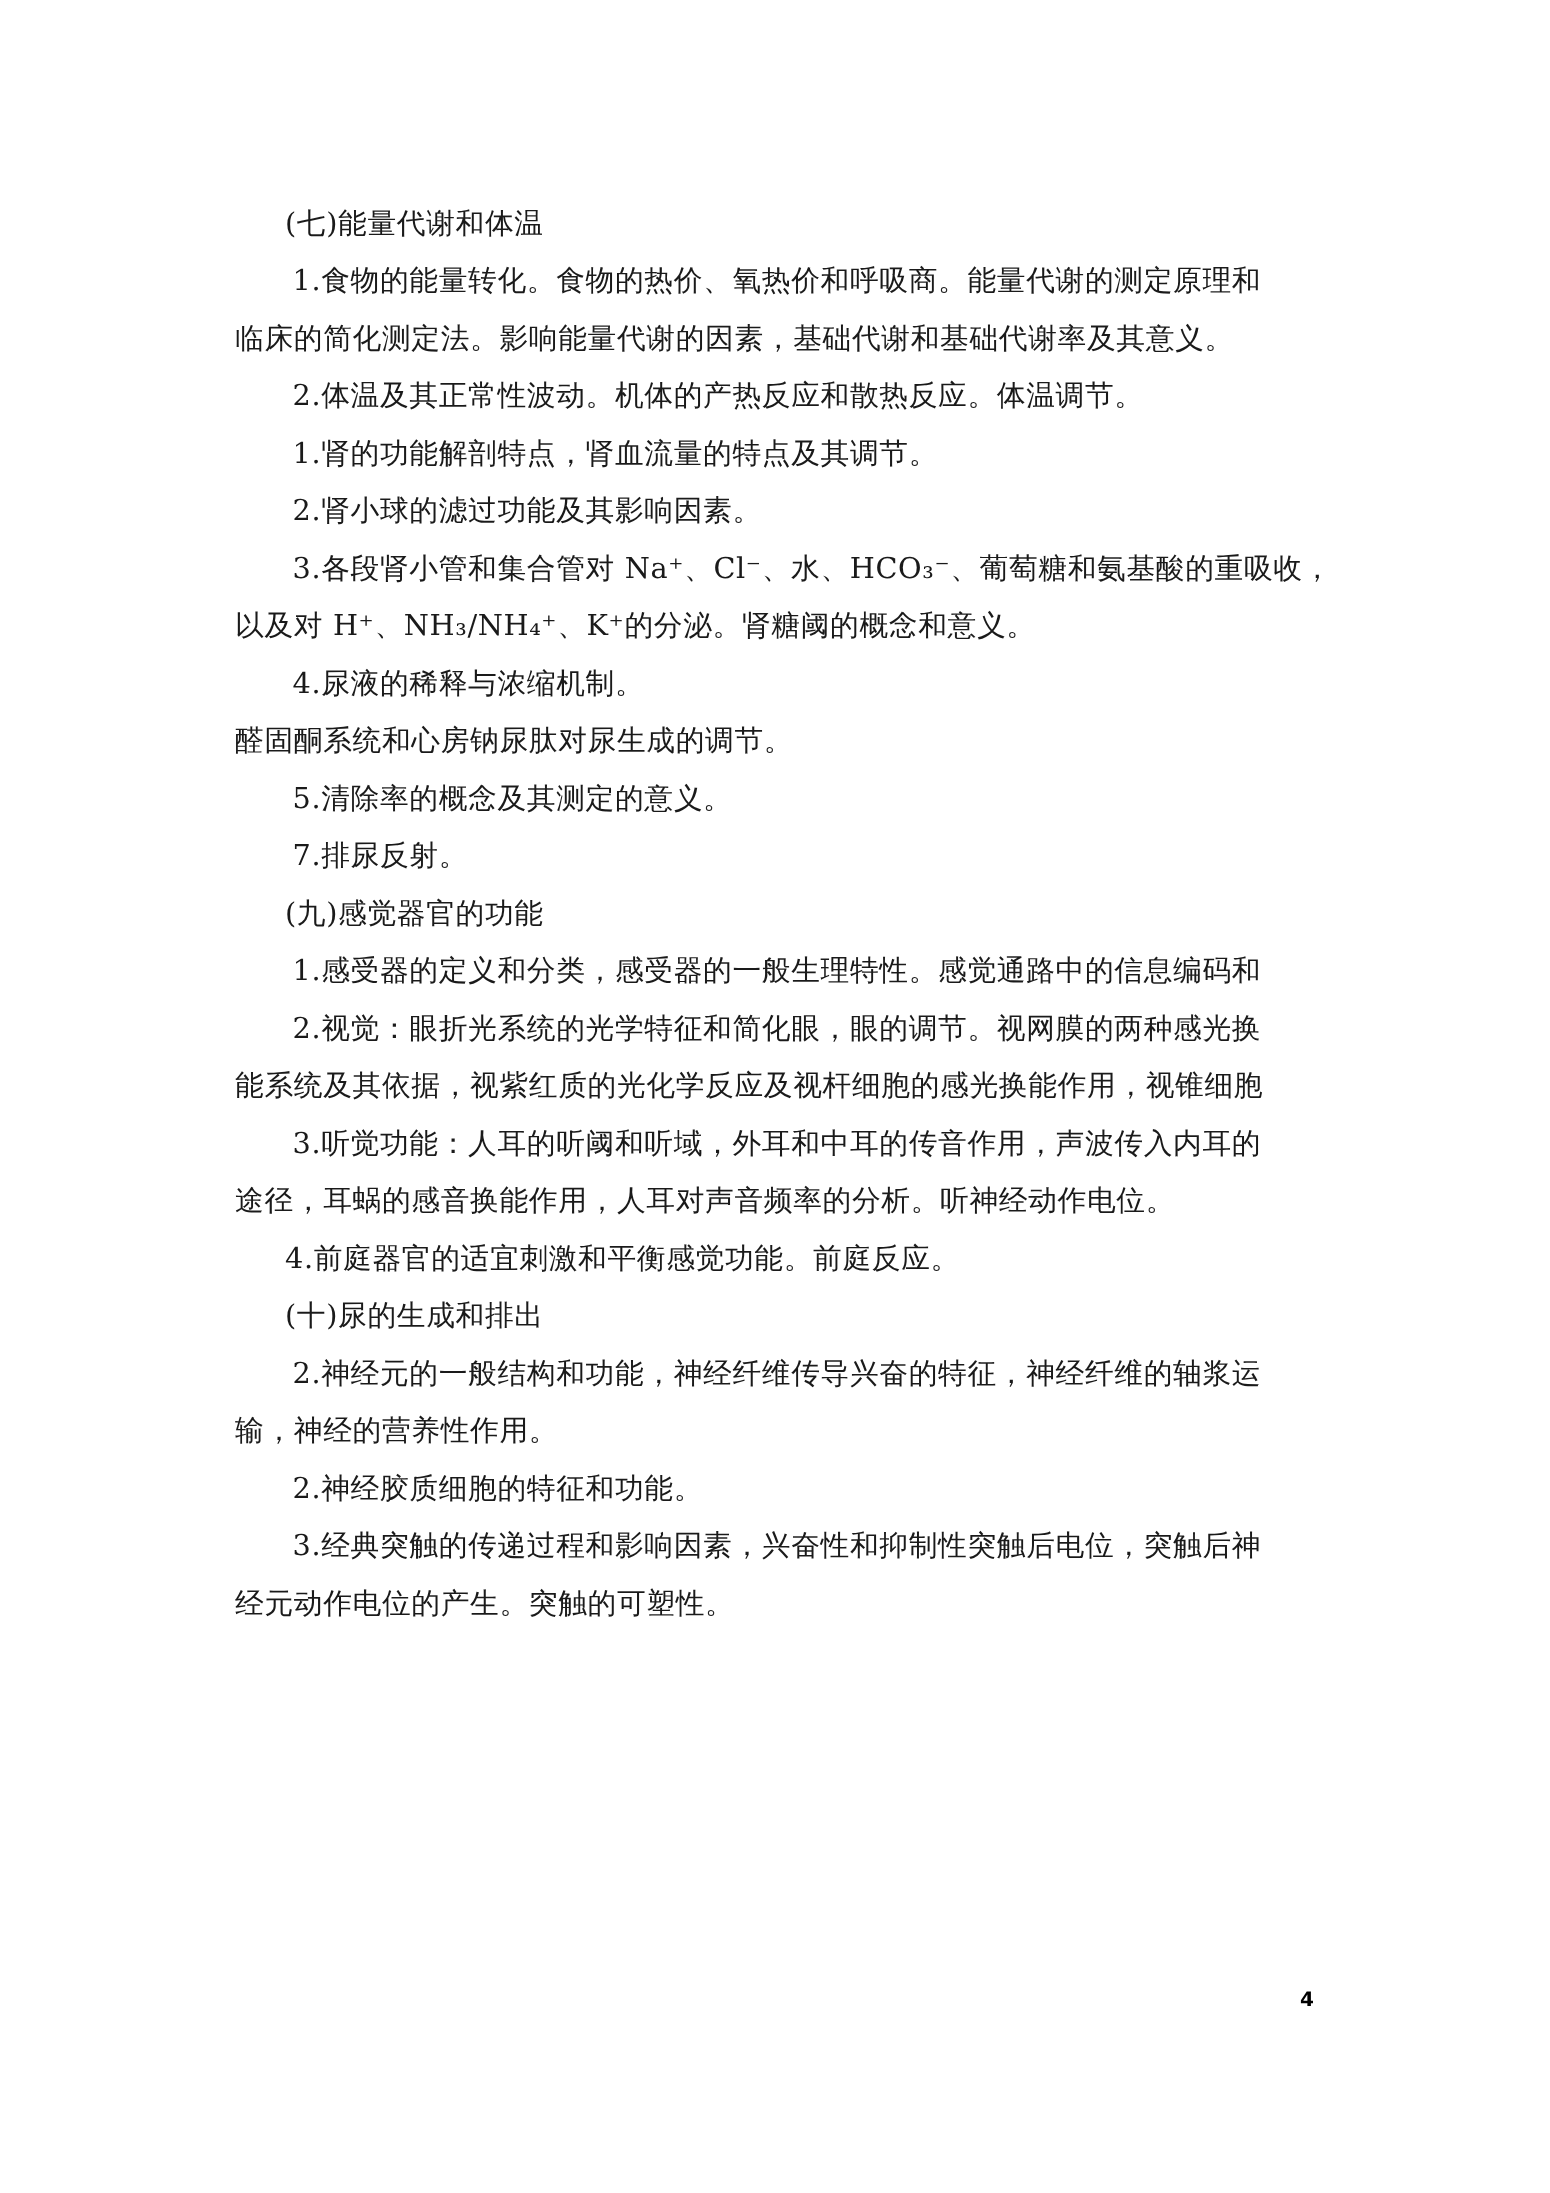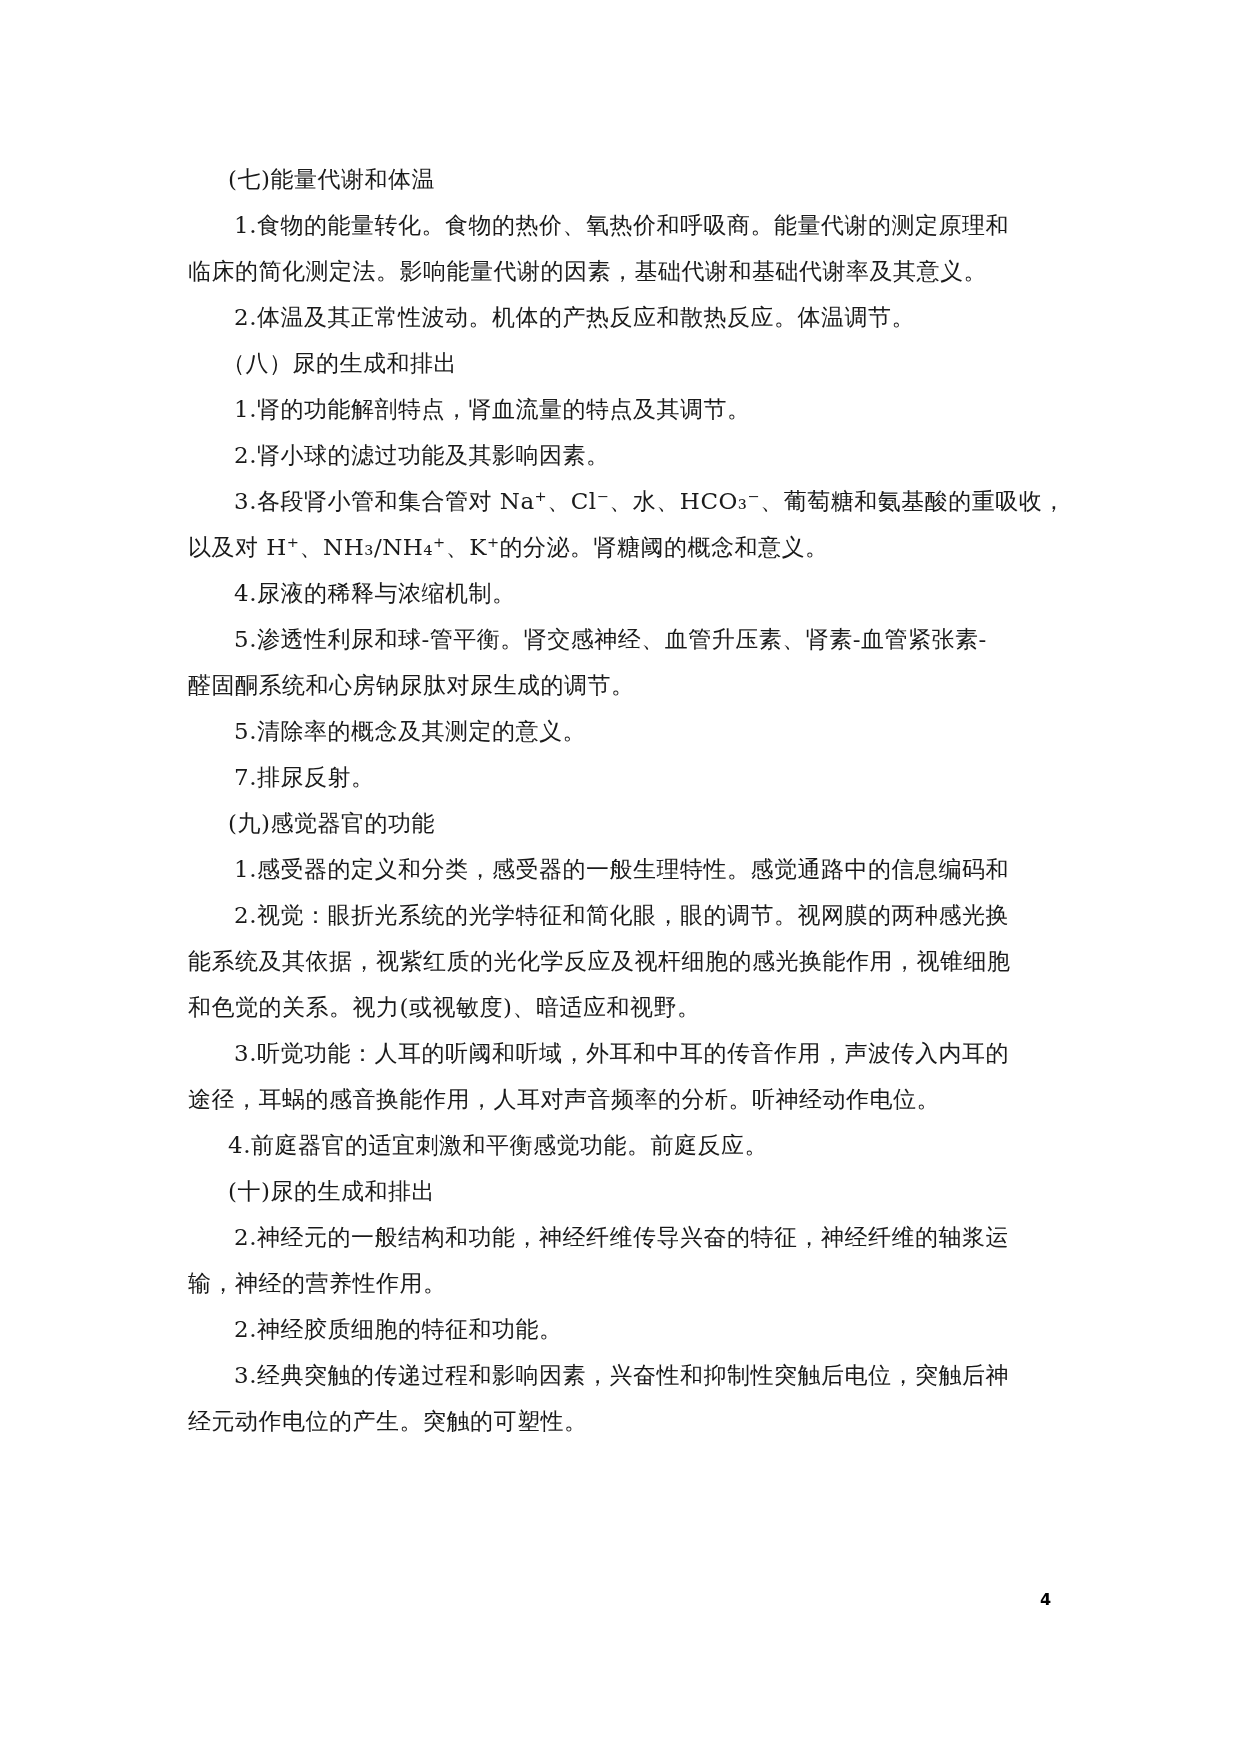--- a/index.html
+++ b/index.html
@@ -59,36 +59,33 @@
 <body>
 
 <div class="page">
   <div class="content">
 
     <div class="line heading tight">(七)能量代谢和体温</div>
     <div class="line para-first">1.食物的能量转化。食物的热价、氧热价和呼吸商。能量代谢的测定原理和</div>
     <div class="line">临床的简化测定法。影响能量代谢的因素，基础代谢和基础代谢率及其意义。</div>
     <div class="line para-first">2.体温及其正常性波动。机体的产热反应和散热反应。体温调节。</div>
 
-    <div class="line heading" style="padding-left:34px;">（八）尿的生成和排出</div>
     <div class="line para-first">1.肾的功能解剖特点，肾血流量的特点及其调节。</div>
     <div class="line para-first">2.肾小球的滤过功能及其影响因素。</div>
     <div class="line para-first">3.各段肾小管和集合管对 Na⁺、Cl⁻、水、HCO₃⁻、葡萄糖和氨基酸的重吸收，</div>
     <div class="line">以及对 H⁺、NH₃/NH₄⁺、K⁺的分泌。肾糖阈的概念和意义。</div>
     <div class="line para-first">4.尿液的稀释与浓缩机制。</div>
-    <div class="line para-first">5.渗透性利尿和球-管平衡。肾交感神经、血管升压素、肾素-血管紧张素-</div>
     <div class="line">醛固酮系统和心房钠尿肽对尿生成的调节。</div>
     <div class="line para-first">5.清除率的概念及其测定的意义。</div>
     <div class="line para-first">7.排尿反射。</div>
 
     <div class="line heading tight">(九)感觉器官的功能</div>
     <div class="line para-first">1.感受器的定义和分类，感受器的一般生理特性。感觉通路中的信息编码和</div>
     <div class="line para-first">2.视觉：眼折光系统的光学特征和简化眼，眼的调节。视网膜的两种感光换</div>
     <div class="line">能系统及其依据，视紫红质的光化学反应及视杆细胞的感光换能作用，视锥细胞</div>
-    <div class="line">和色觉的关系。视力(或视敏度)、暗适应和视野。</div>
     <div class="line para-first">3.听觉功能：人耳的听阈和听域，外耳和中耳的传音作用，声波传入内耳的</div>
     <div class="line">途径，耳蜗的感音换能作用，人耳对声音频率的分析。听神经动作电位。</div>
     <div class="line para-first" style="padding-left:40px;">4.前庭器官的适宜刺激和平衡感觉功能。前庭反应。</div>
 
     <div class="line heading tight">(十)尿的生成和排出</div>
     <div class="line para-first">2.神经元的一般结构和功能，神经纤维传导兴奋的特征，神经纤维的轴浆运</div>
     <div class="line">输，神经的营养性作用。</div>
     <div class="line para-first">2.神经胶质细胞的特征和功能。</div>
     <div class="line para-first">3.经典突触的传递过程和影响因素，兴奋性和抑制性突触后电位，突触后神</div>
     <div class="line">经元动作电位的产生。突触的可塑性。</div>

